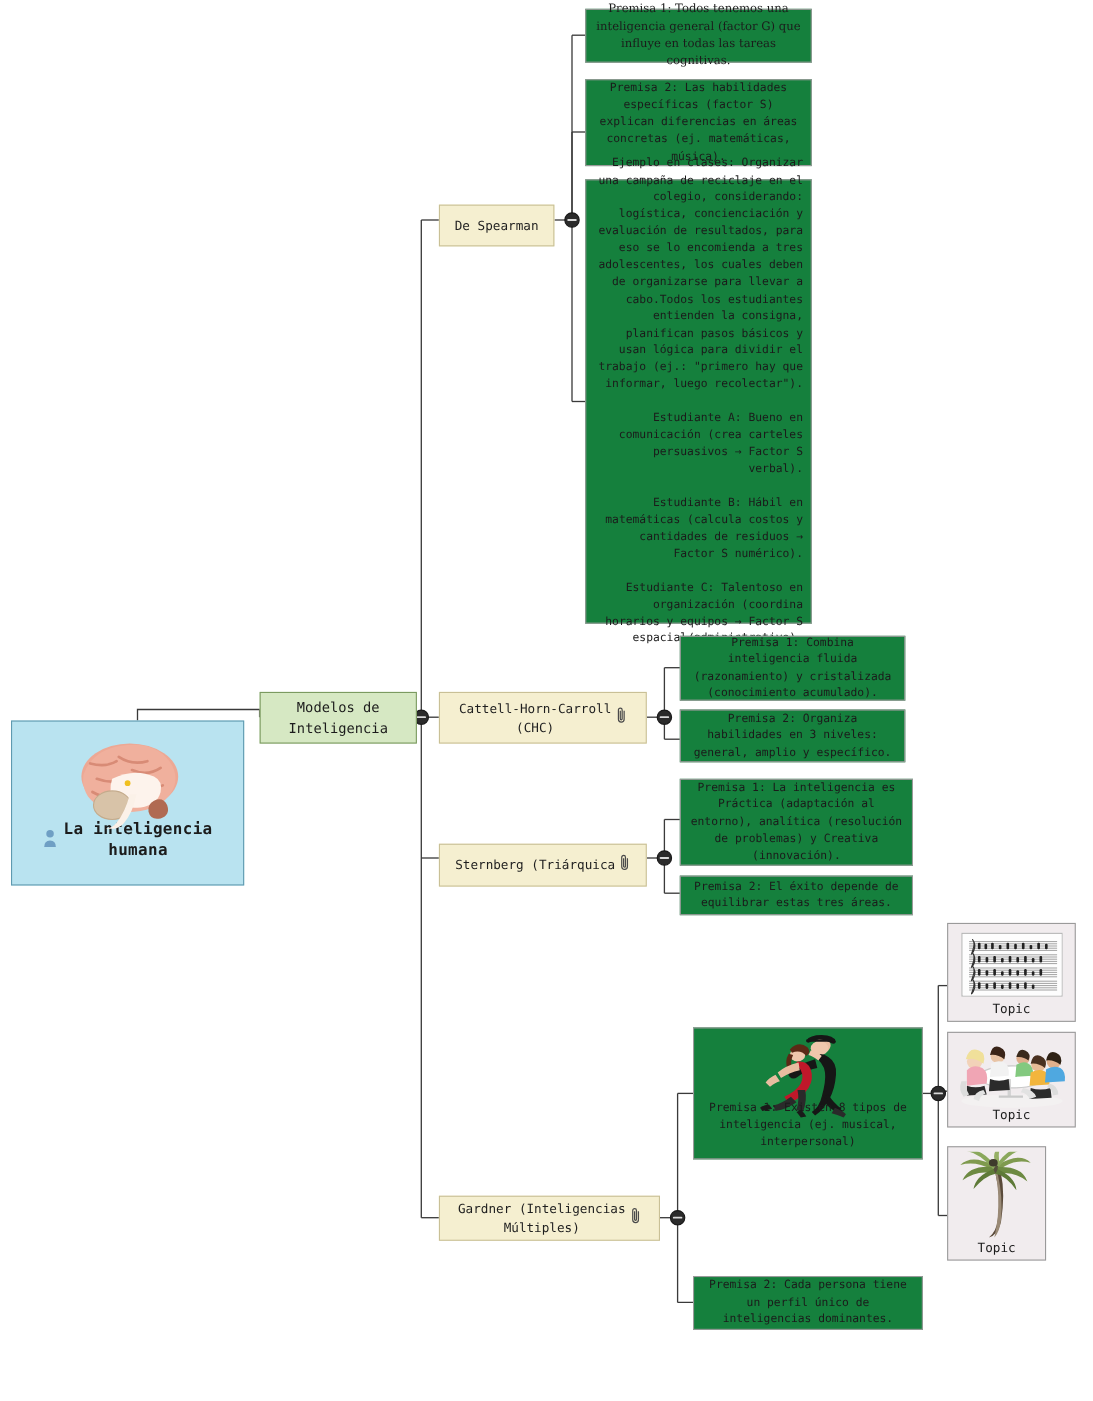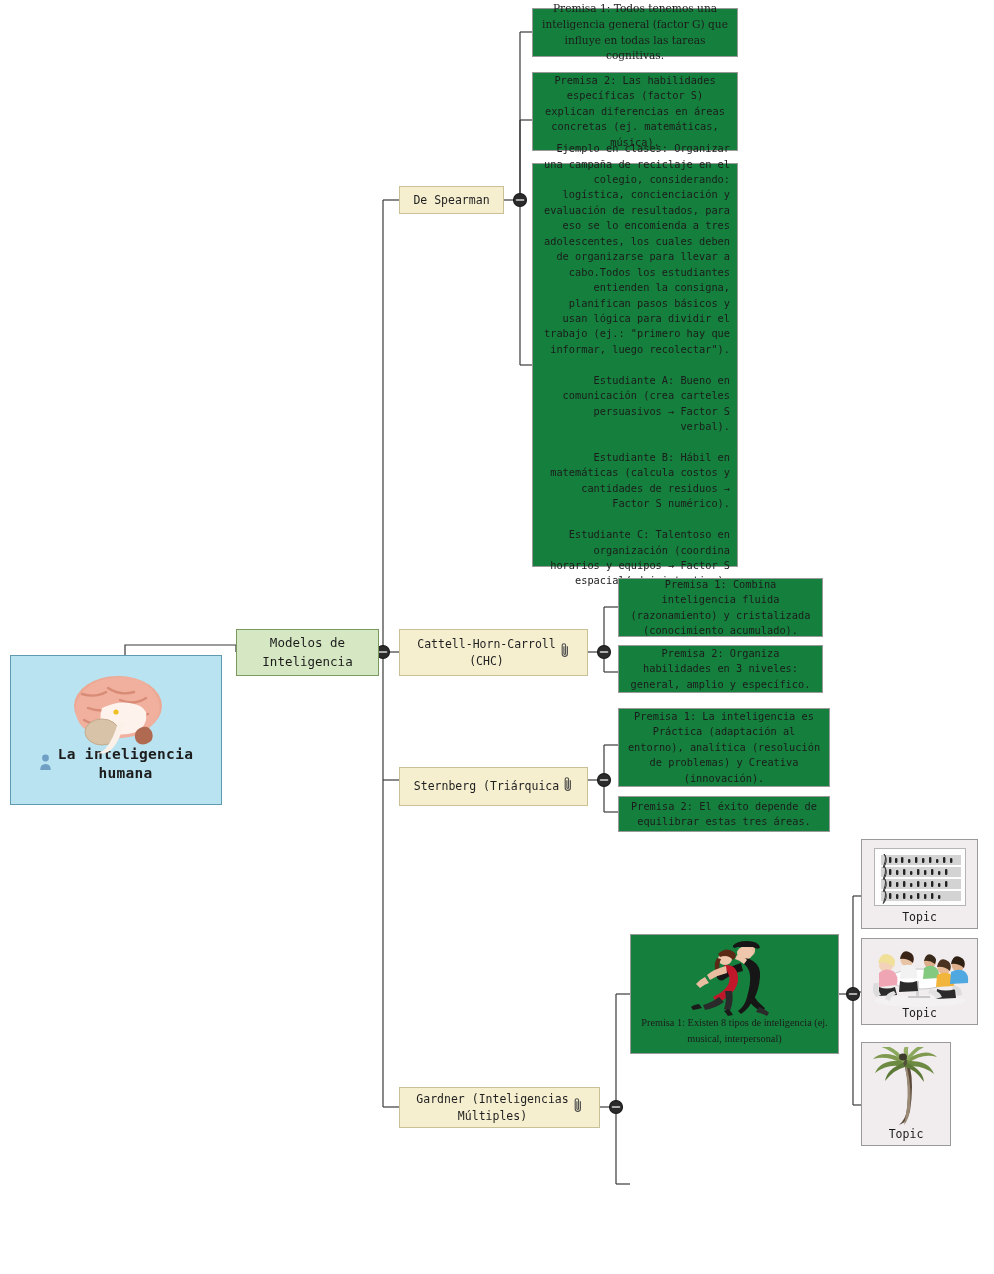--- a/index.html
+++ b/index.html
@@ -162,21 +162,21 @@
       <span class="root-label node-txt">La inteligencia
 humana</span>
     </div>
   </div>
 
   <div class="node central">
     <span class="node-txt">Modelos de
 Inteligencia</span>
   </div>
 
-  <div class="node branch" style="left:399px;top:186px;width:105px;height:28px;">
+  <div class="node branch" style="left:399px;top:186px;width:105px;height:38px;">
     <span class="node-txt">De Spearman</span>
   </div>
 
   <div class="node box serif" style="left:532px;top:8px;width:206px;height:49px;">
     <span class="node-txt">Premisa 1: Todos tenemos una inteligencia general (factor G) que influye en todas las tareas cognitivas.</span>
   </div>
 
   <div class="node box" style="left:532px;top:72px;width:206px;height:79px;">
     <span class="node-txt">Premisa 2: Las habilidades específicas (factor S) explican diferencias en áreas concretas (ej. matemáticas, música).</span>
   </div>
@@ -230,21 +230,21 @@
     <span class="node-txt">Gardner (Inteligencias
 Múltiples)</span>
     <span class="clip">
       <svg width="10" height="17" viewBox="0 0 10 17">
         <path d="M7.4 4.2 v7.6 a2.6 2.6 0 0 1 -5.2 0 v-8.4 a1.7 1.7 0 0 1 3.4 0 v8.1 a0.85 0.85 0 0 1 -1.7 0 v-7.3" fill="none" stroke="#4a4a4a" stroke-width="1.1"></path>
       </svg>
     </span>
   </div>
 
   <div class="node box" style="left:630px;top:934px;width:209px;height:120px;
-              flex-direction:column;justify-content:flex-end;padding-bottom:7px;font-family:Liberation Serif, serif;">
+              flex-direction:column;justify-content:flex-end;padding-bottom:7px;">
     <span style="position:absolute;left:50%;top:6px;transform:translateX(-50%);">
       <svg width="108" height="76" viewBox="0 0 108 76">
         <path d="M62 14 a7 7 0 1 1 0.2 0.2z" fill="#e8bda0"></path>
         <ellipse cx="64" cy="12" rx="8" ry="6.5" fill="#efc7ac"></ellipse>
         <path d="M54 7 q10 -6 20 0 q4 2 5 -1 q-2 -6 -13 -6 q-11 0 -14 5 q0 2 2 2z" fill="#161616"></path>
         <path d="M52 4 h26 v2 h-26z" fill="#161616"></path>
         <path d="M58 19 q8 -4 14 1 q8 5 7 16 q-1 13 -6 22 l-7 -2 q4 -14 3 -22 q-1 -9 -11 -15z" fill="#161616"></path>
         <path d="M60 22 q-13 4 -22 10 q-4 3 -1 6 q3 3 7 0 q8 -6 18 -8z" fill="#161616"></path>
         <path d="M72 54 q5 8 12 13 l-3 4 q-10 -5 -15 -14z" fill="#161616"></path>
         <path d="M66 56 q-2 9 -9 14 l3 3 q9 -6 12 -15z" fill="#161616"></path>
@@ -258,20 +258,23 @@
         <path d="M38 56 q-8 6 -16 8 l2 5 q11 -2 19 -8z" fill="#2a2a2a"></path>
         <path d="M44 50 q2 10 -1 18 l6 2 q4 -11 2 -20z" fill="#2a2a2a"></path>
         <path d="M18 63 q-6 1 -8 3 l2 3 q6 -1 9 -2z" fill="#1a1a1a"></path>
         <path d="M47 68 q4 3 5 6 l-5 1 q-2 -3 -4 -5z" fill="#1a1a1a"></path>
         <path d="M56 14 q8 2 10 5 l-3 4 q-5 -4 -9 -5z" fill="#efc7ac"></path>
       </svg>
     </span>
     <span class="node-txt" style="position:relative;z-index:2;">Premisa 1: Existen 8 tipos de inteligencia (ej. musical, interpersonal)</span>
   </div>
 
+  <div class="node box" style="left:630px;top:1160px;width:209px;height:49px;">
+    <span class="node-txt">Premisa 2: Cada persona tiene un perfil único de inteligencias dominantes.</span>
+  </div>
 
   <div class="node topic" style="left:861px;top:839px;width:117px;height:90px;">
     <span class="tpic sheet-ph" style="top:8px;width:92px;height:58px;overflow:hidden;">
       <svg width="92" height="58" viewBox="0 0 92 58">
         <rect width="92" height="58" fill="#fdfdfd"></rect>
         <g stroke="#444" stroke-width="0.45">
           <g>
             <line x1="6" y1="7" x2="86" y2="7"></line>
               <line x1="6" y1="9" x2="86" y2="9"></line>
             <line x1="6" y1="11" x2="86" y2="11"></line>

